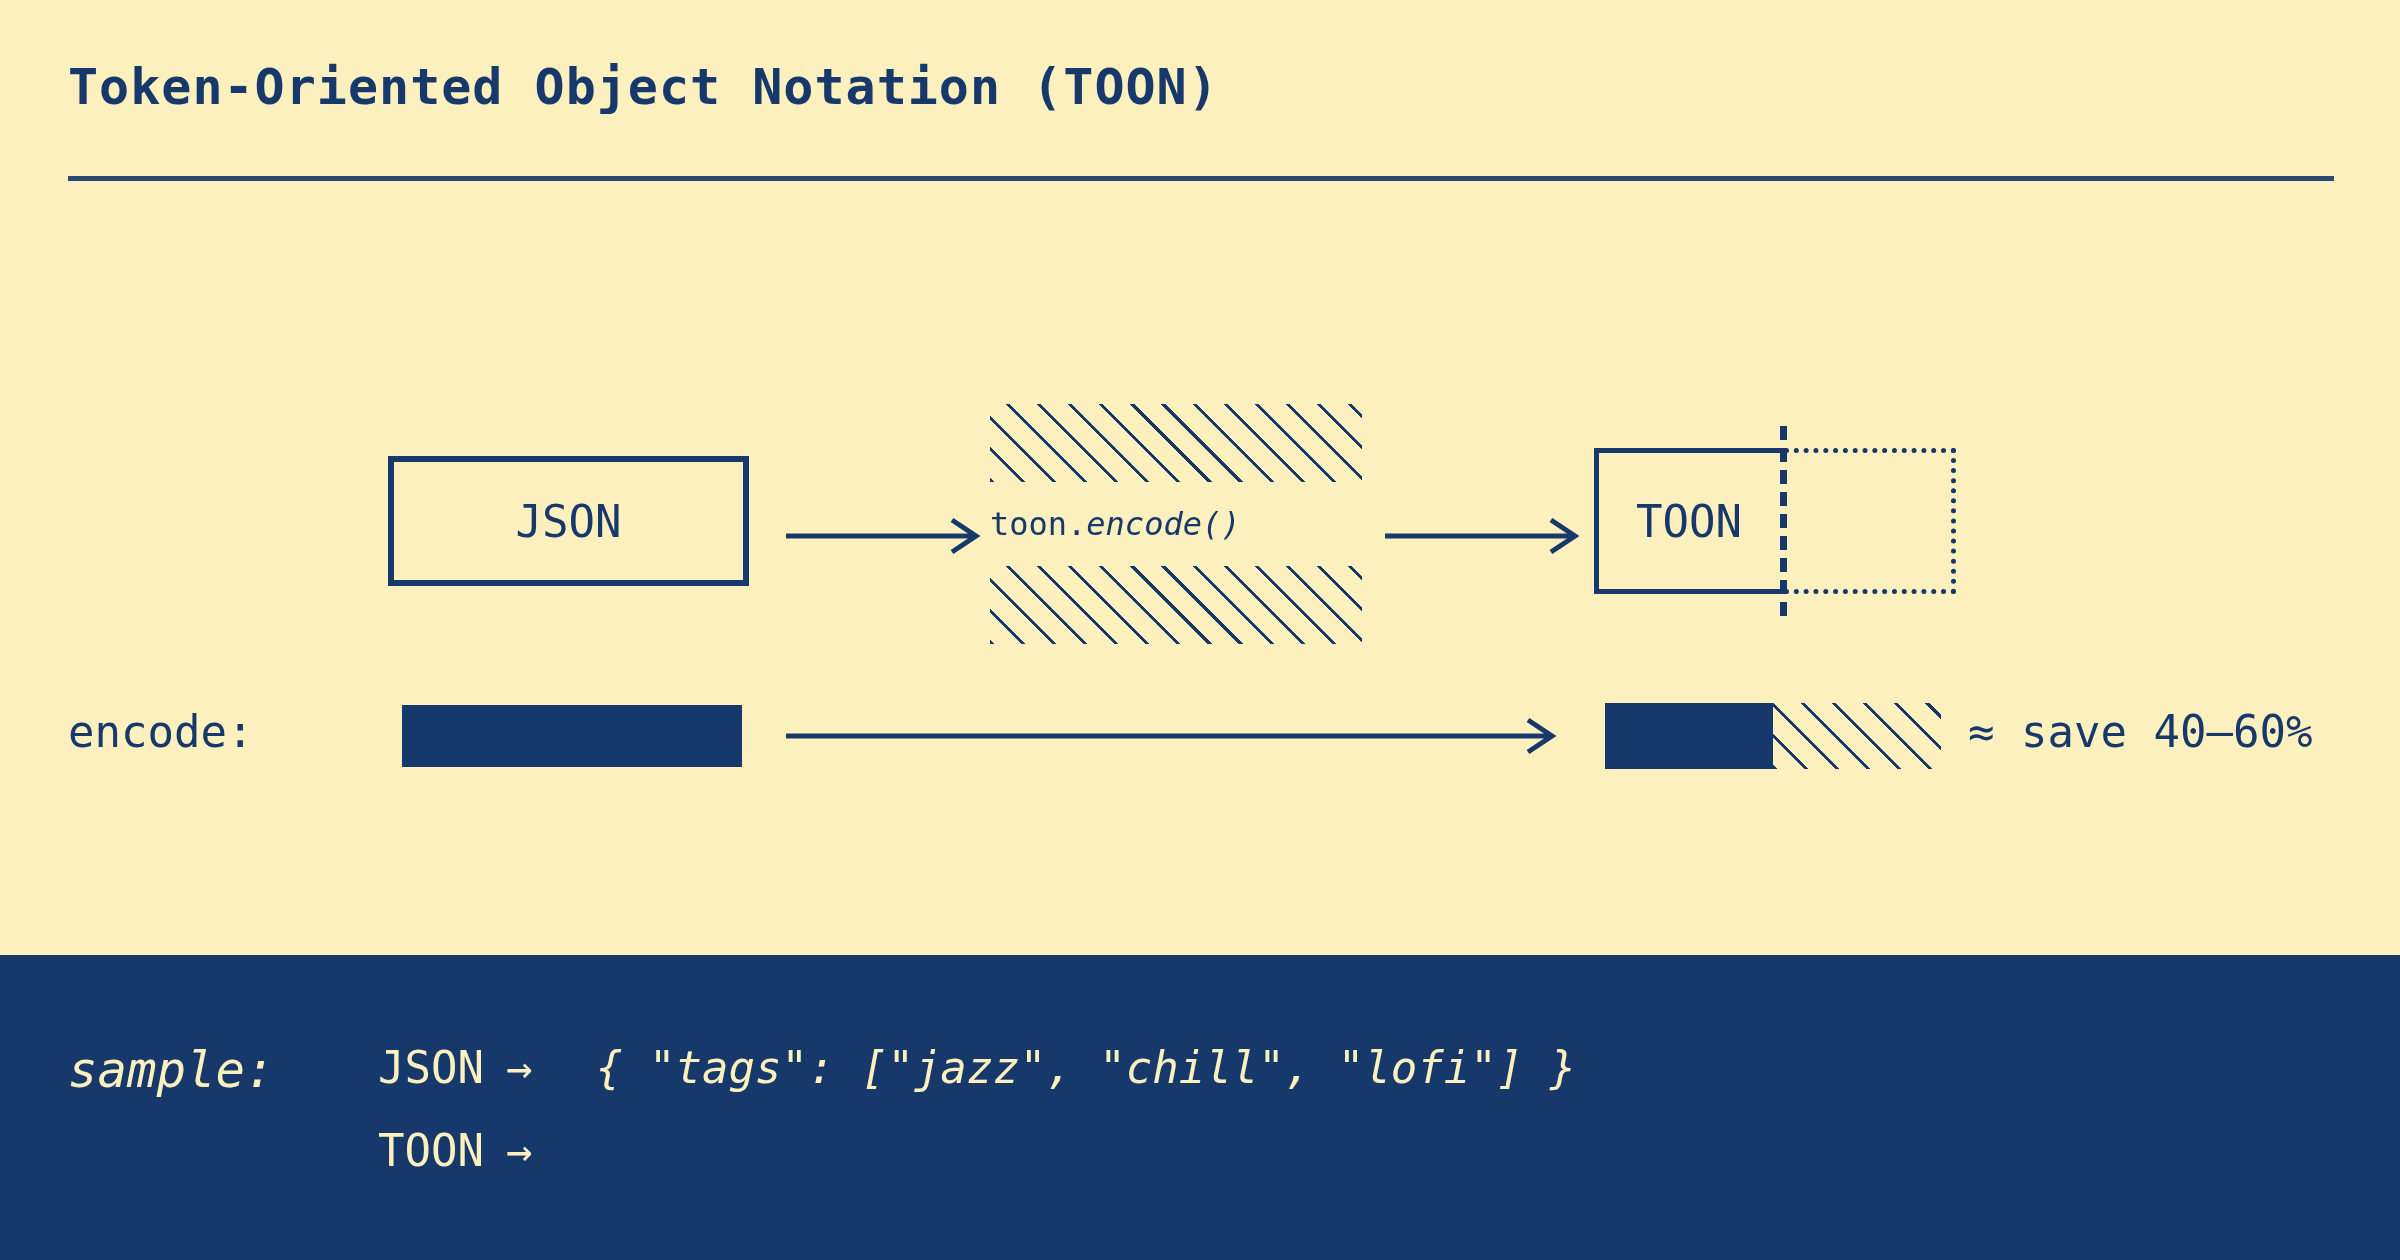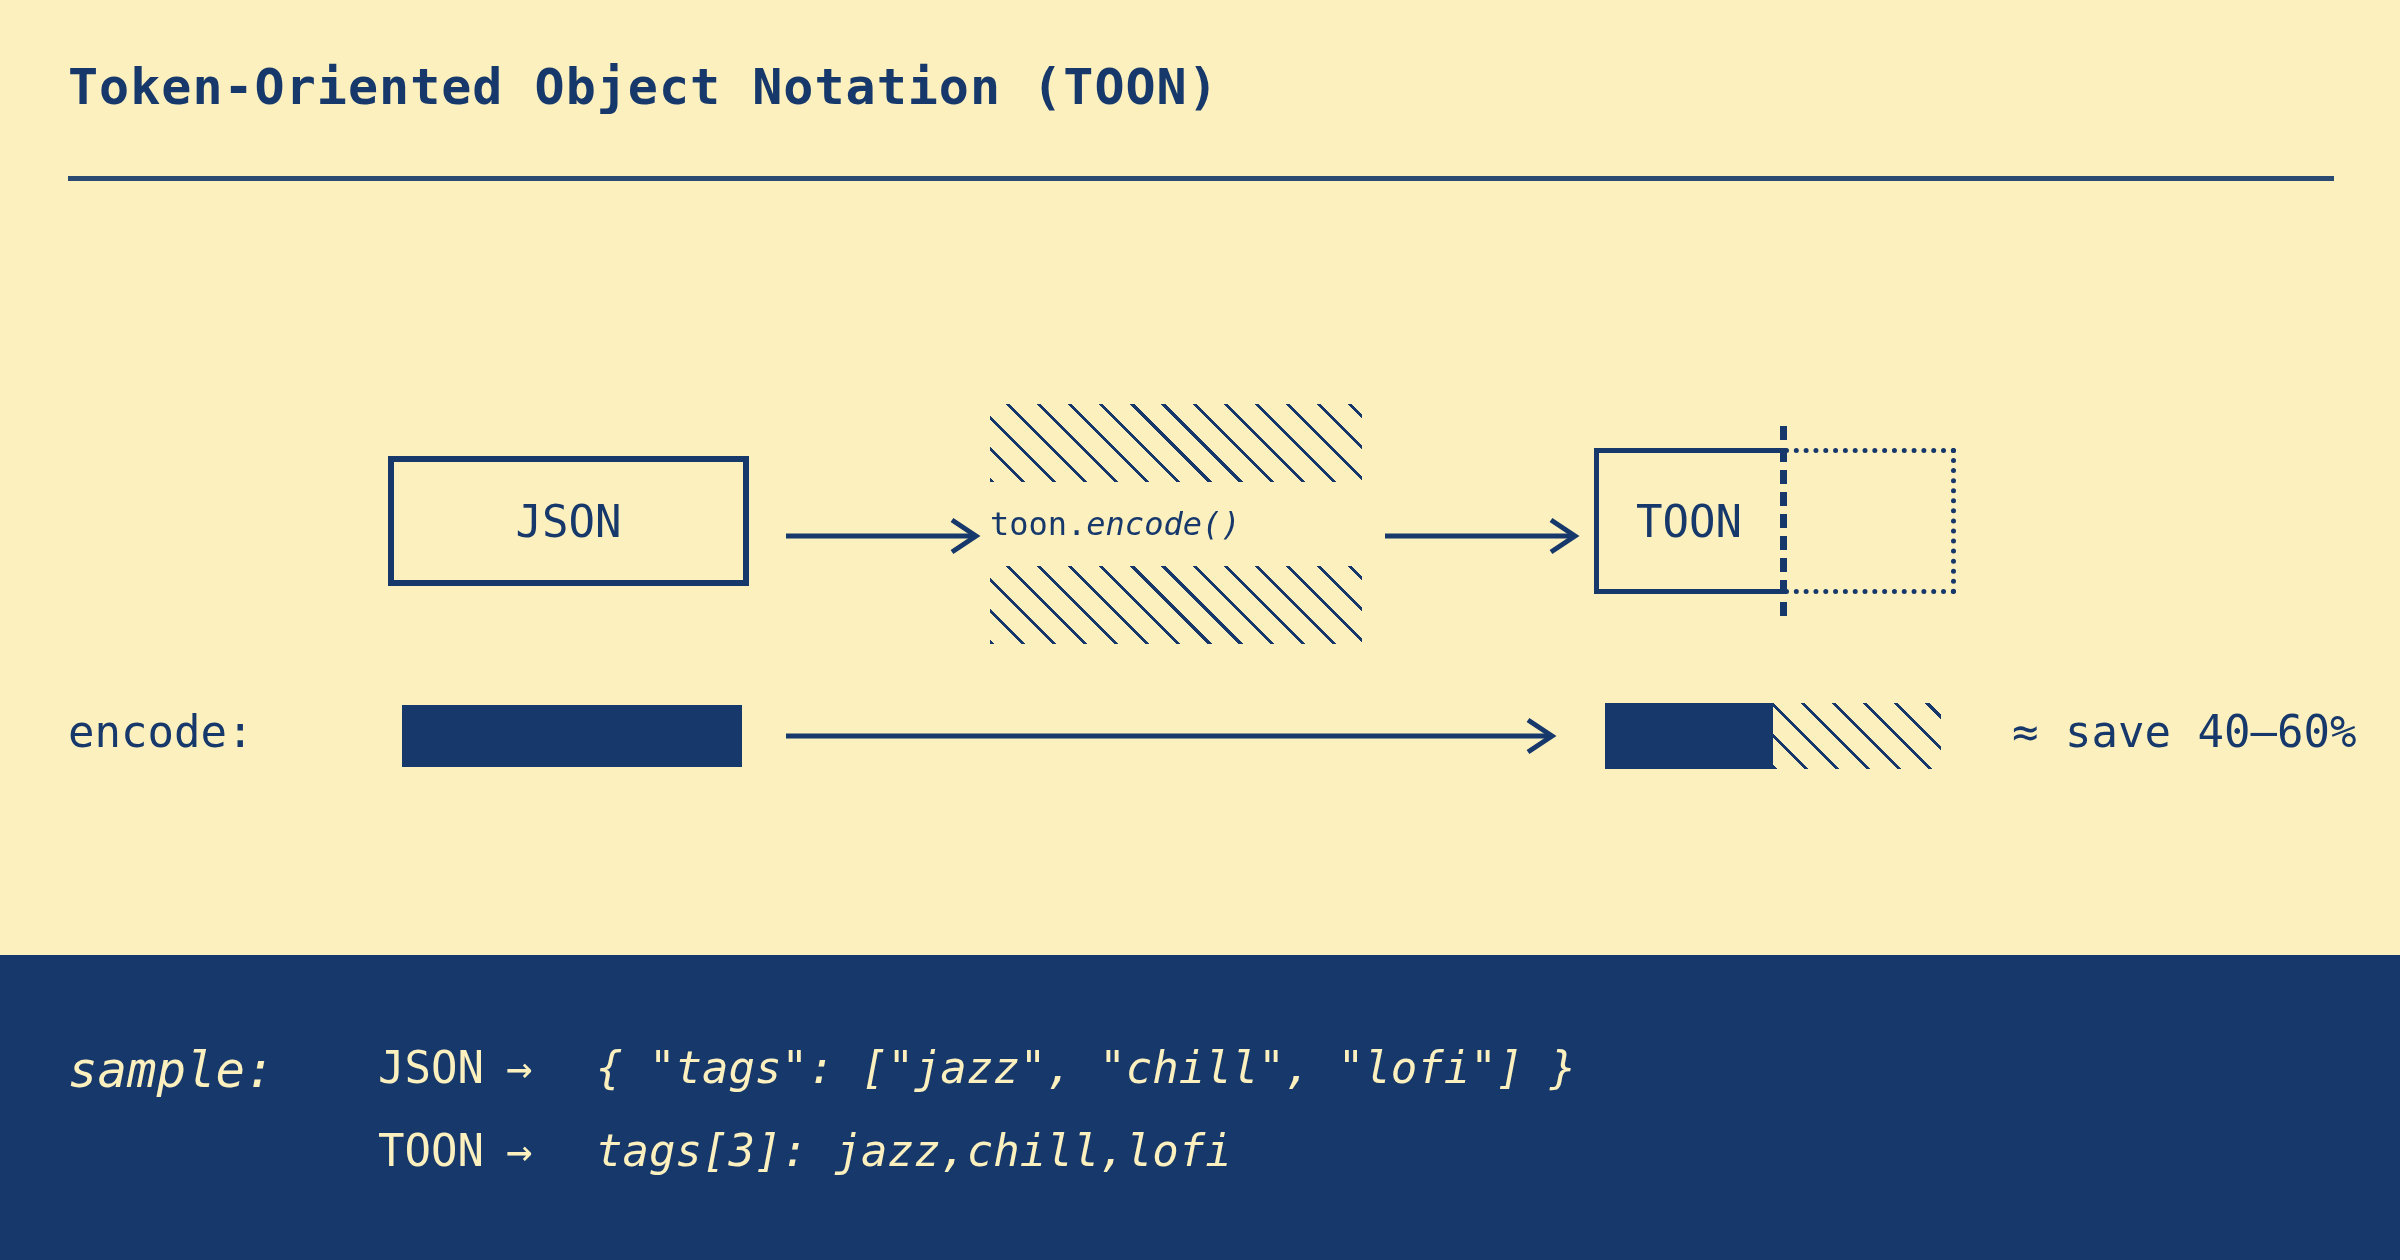--- a/index.html
+++ b/index.html
@@ -179,21 +179,20 @@
     width: 168px;
     height: 66px;
   }
   #savings-note {
     position: absolute;
     left: 1968px;
     top: 706px;
     font-size: 44px;
     color: #16386b;
     white-space: nowrap;
-    margin-left: 44px;
   }
 
   
   #sample-panel {
     position: absolute;
     left: 0;
     top: 955px;
     width: 2400px;
     height: 305px;
     background: #16386b;
@@ -277,16 +276,15 @@
 
   <div id="sample-row-json" class="sample-row">
     <span class="sample-format">JSON</span>
     <span class="sample-arrow">→</span>
     <span class="sample-code">{ "tags": ["jazz", "chill", "lofi"] }</span>
   </div>
 
   <div id="sample-row-toon" class="sample-row">
     <span class="sample-format">TOON</span>
     <span class="sample-arrow">→</span>
-    <span class="sample-code">tags[3]: jazz,chill,lofi</span>
   </div>
 
 </div>
 
 </body></html>

